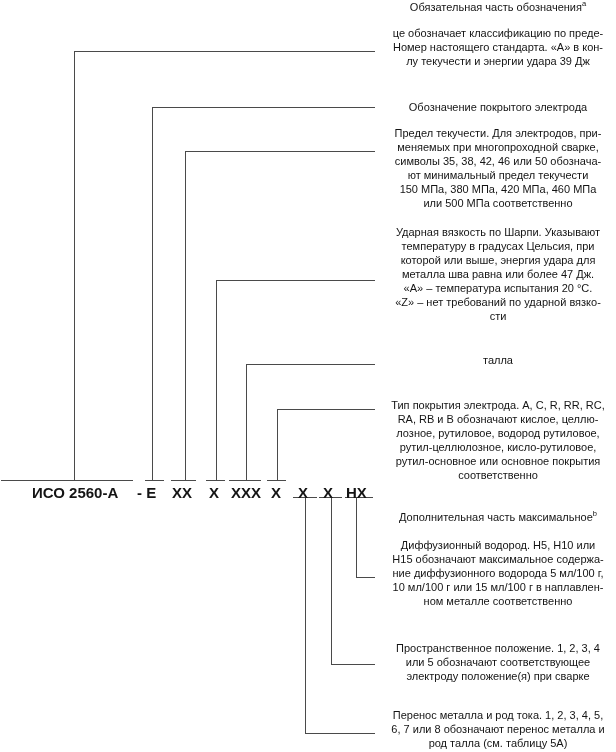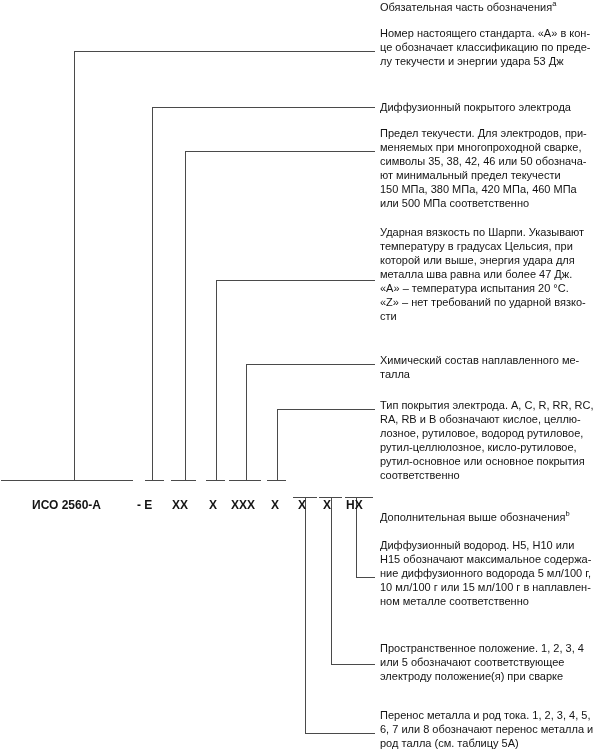--- a/index.html
+++ b/index.html
@@ -28,41 +28,42 @@
     stroke-width: 1;
     shape-rendering: crispEdges;
   }
   .block {
     position: absolute;
     left: 380px;
     width: 236px;
     font-size: 11px;
     line-height: 14px;
     font-weight: 400;
+    text-align: center;
   }
   .block .line {
     height: 14px;
     white-space: nowrap;
   }
   .block sup {
     font-size: 7.5px;
     line-height: 0;
     vertical-align: super;
   }
   .designation {
     position: absolute;
     left: 0;
     top: 482px;
     width: 616px;
     height: 14px;
   }
   .token {
     position: absolute;
-    top: 16px;
-    font-size: 12px;
+    top: 4px;
+    font-size: 15px;
     line-height: 14px;
     font-weight: 700;
     white-space: nowrap;
   }
 </style>
 </head>
 <body>
 
 <div class="page">
 
@@ -110,27 +111,27 @@
     <span class="token" style="left:298px">Х</span>
     <span class="token" style="left:323px">Х</span>
     <span class="token" style="left:346px">НХ</span>
   </div>
 
   <div class="block" style="top:0px">
     <div class="line"><span>Обязательная часть обозначения</span><sup>a</sup></div>
   </div>
 
   <div class="block" style="top:26px">
+    <div class="line">це обозначает классификацию по преде-</div>
     <div class="line">Номер настоящего стандарта. «А» в кон-</div>
-    <div class="line">це обозначает классификацию по преде-</div>
-    <div class="line">лу текучести и энергии удара 53 Дж</div>
+    <div class="line">лу текучести и энергии удара 39 Дж</div>
   </div>
 
   <div class="block" style="top:100px">
-    <div class="line">Диффузионный покрытого электрода</div>
+    <div class="line">Обозначение покрытого электрода</div>
   </div>
 
   <div class="block" style="top:126px">
     <div class="line">Предел текучести. Для электродов, при-</div>
     <div class="line">меняемых при многопроходной сварке,</div>
     <div class="line">символы 35, 38, 42, 46 или 50 обознача-</div>
     <div class="line">ют минимальный предел текучести</div>
     <div class="line">150 МПа, 380 МПа, 420 МПа, 460 МПа</div>
     <div class="line">или 500 МПа соответственно</div>
   </div>
@@ -139,35 +140,34 @@
     <div class="line">Ударная вязкость по Шарпи. Указывают</div>
     <div class="line">температуру в градусах Цельсия, при</div>
     <div class="line">которой или выше, энергия удара для</div>
     <div class="line">металла шва равна или более 47 Дж.</div>
     <div class="line">«А» – температура испытания 20 °С.</div>
     <div class="line">«Z» – нет требований по ударной вязко-</div>
     <div class="line">сти</div>
   </div>
 
   <div class="block" style="top:353px">
-    <div class="line">Химический состав наплавленного ме-</div>
     <div class="line">талла</div>
   </div>
 
   <div class="block" style="top:398px">
     <div class="line">Тип покрытия электрода. А, С, R, RR, RC,</div>
     <div class="line">RA, RB и В обозначают кислое, целлю-</div>
     <div class="line">лозное, рутиловое, водород рутиловое,</div>
     <div class="line">рутил-целлюлозное, кисло-рутиловое,</div>
     <div class="line">рутил-основное или основное покрытия</div>
     <div class="line">соответственно</div>
   </div>
 
   <div class="block" style="top:510px">
-    <div class="line"><span>Дополнительная выше обозначения</span><sup>b</sup></div>
+    <div class="line"><span>Дополнительная часть максимальное</span><sup>b</sup></div>
   </div>
 
   <div class="block" style="top:538px">
     <div class="line">Диффузионный водород. Н5, Н10 или</div>
     <div class="line">Н15 обозначают максимальное содержа-</div>
     <div class="line">ние диффузионного водорода 5 мл/100 г,</div>
     <div class="line">10 мл/100 г или 15 мл/100 г в наплавлен-</div>
     <div class="line">ном металле соответственно</div>
   </div>
 

